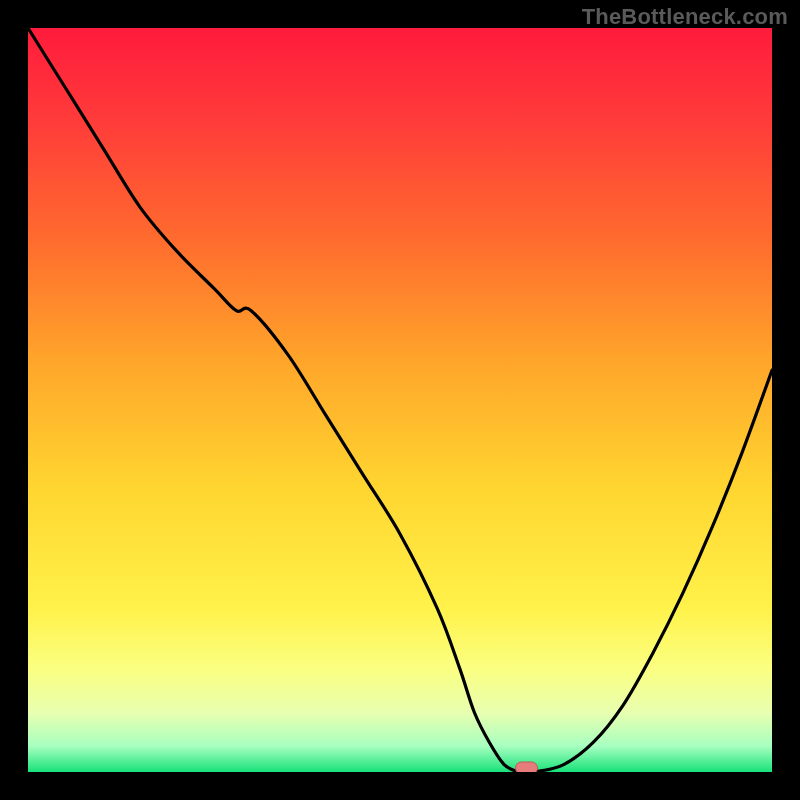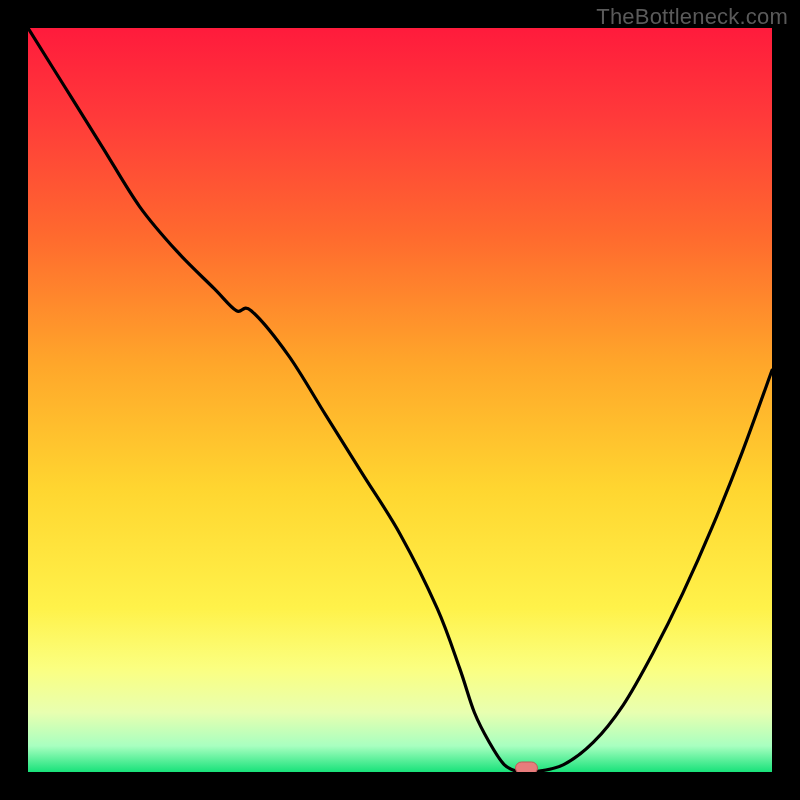--- a/index.html
+++ b/index.html
@@ -16,21 +16,21 @@
     width: 800px;
     height: 800px;
     background: #000;
   }
   .watermark {
     position: absolute;
     top: 4px;
     right: 12px;
     color: #5a5a5a;
     font-size: 22px;
-    font-weight: 400;
+    font-weight: 700;
     letter-spacing: 0.2px;
     user-select: none;
   }
   .plot-wrap {
     position: absolute;
     left: 28px;
     top: 28px;
     width: 744px;
     height: 744px;
   }

